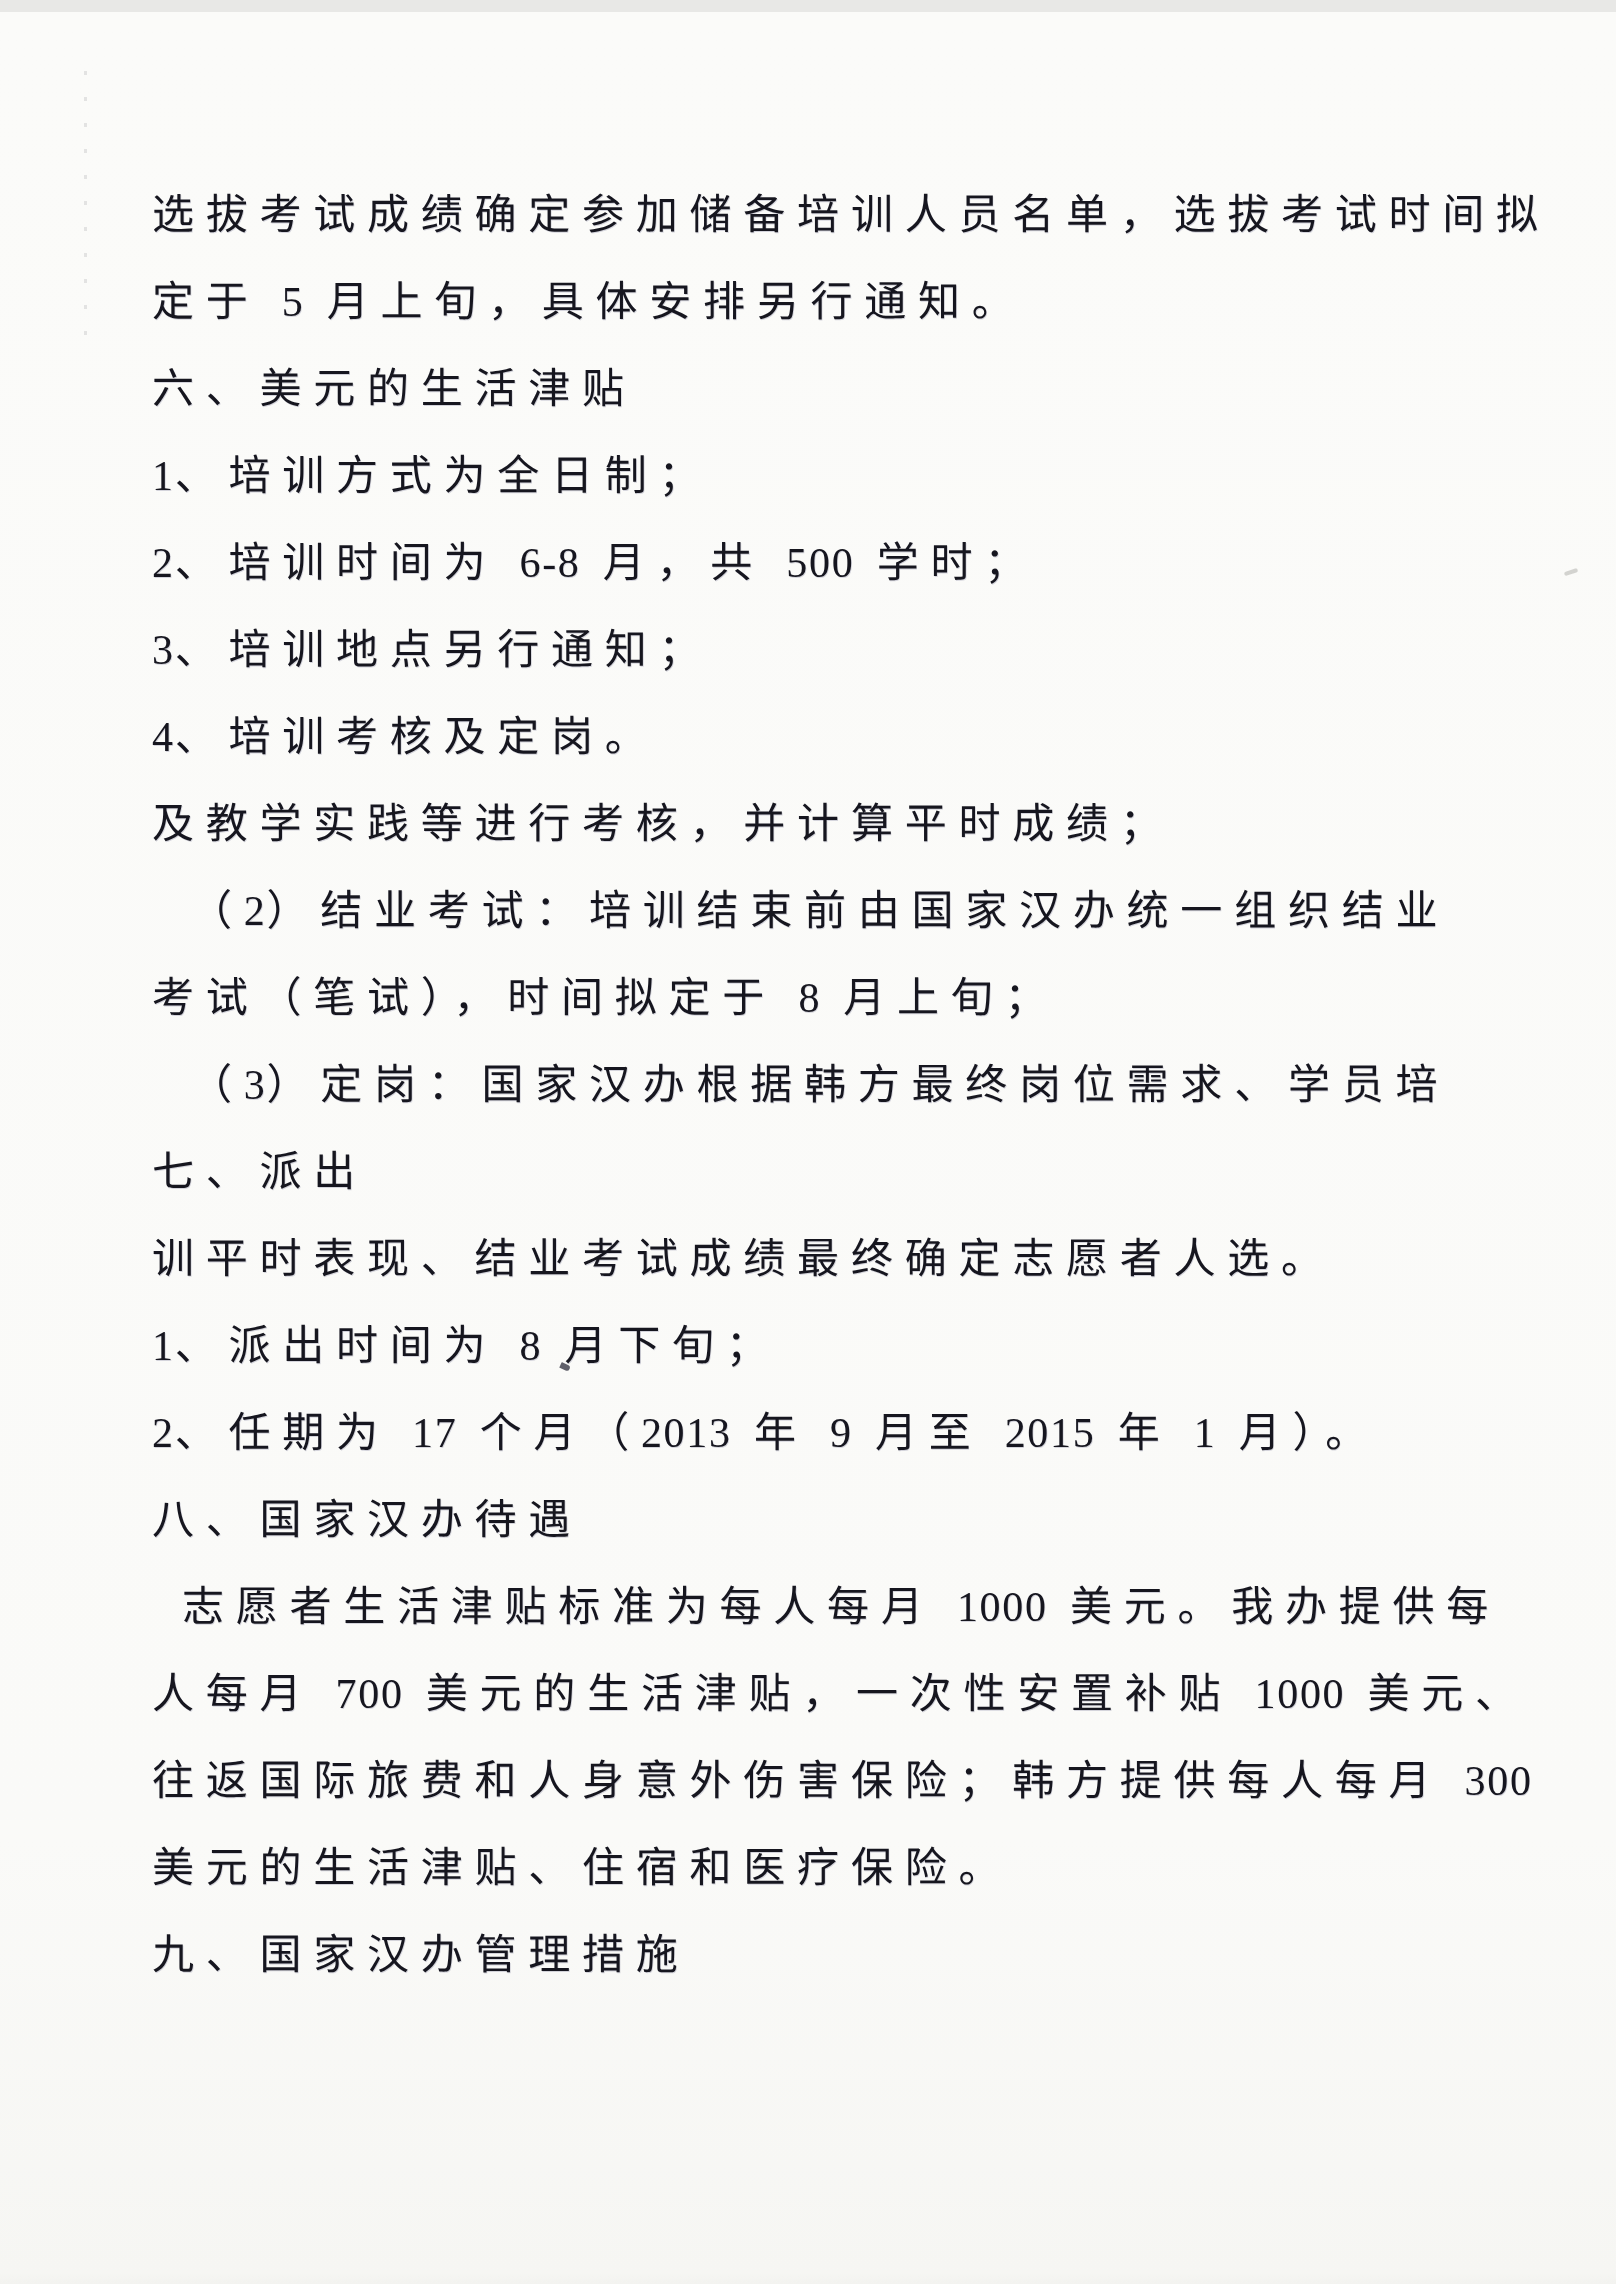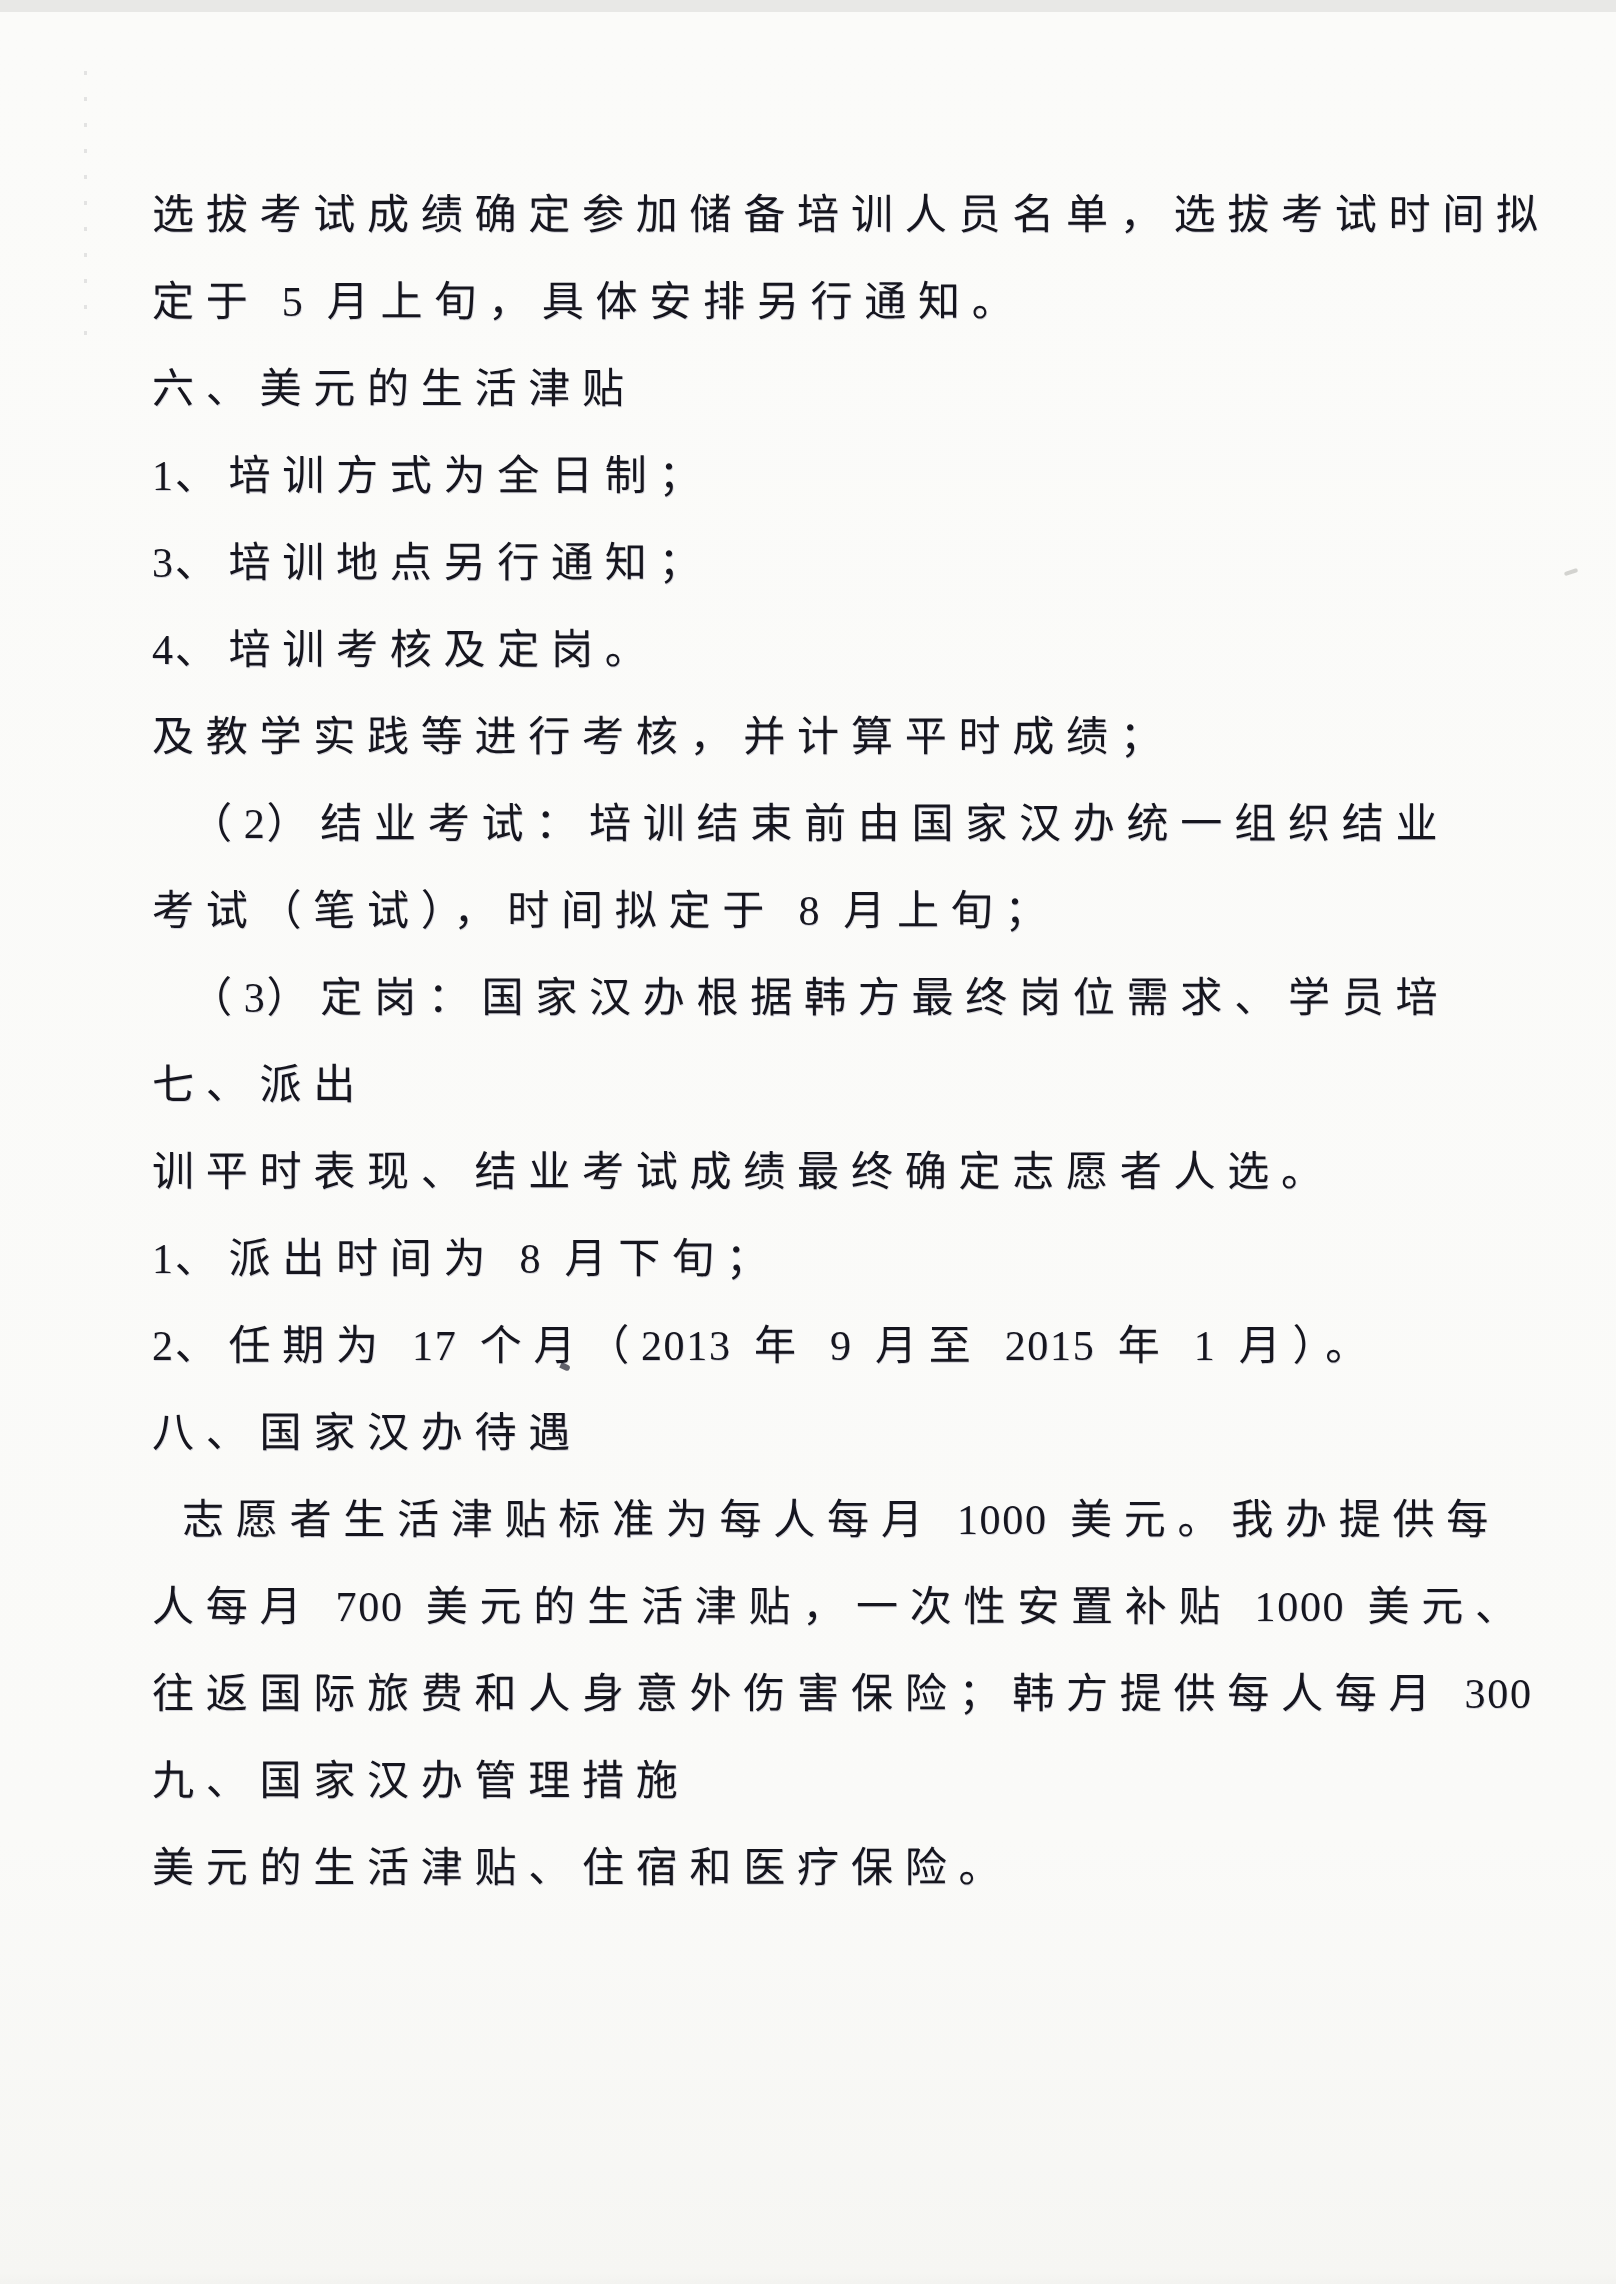--- a/index.html
+++ b/index.html
@@ -68,32 +68,33 @@
 
   <div class="edge-streak"></div>
   <div class="speck-b"></div>
   <div class="speck-a"></div>
 
   <div class="textblock">
     <div class="line">选拔考试成绩确定参加储备培训人员名单，选拔考试时间拟</div>
     <div class="line">定于 <span class="latin">5</span> 月上旬，具体安排另行通知。</div>
     <div class="line">六、美元的生活津贴</div>
     <div class="line"><span class="latin">1</span>、培训方式为全日制；</div>
+    <div class="line"><span class="latin">2</span>、培训时间为 <span class="latin">6-8</span> 月，共 <span class="latin">500</span> 学时；</div>
     <div class="line"><span class="latin">3</span>、培训地点另行通知；</div>
     <div class="line"><span class="latin">4</span>、培训考核及定岗。</div>
     <div class="line">及教学实践等进行考核，并计算平时成绩；</div>
     <div class="line indent-1">（<span class="latin">2</span>）结业考试：培训结束前由国家汉办统一组织结业</div>
     <div class="line">考试（笔试），时间拟定于 <span class="latin">8</span> 月上旬；</div>
     <div class="line indent-1">（<span class="latin">3</span>）定岗：国家汉办根据韩方最终岗位需求、学员培</div>
     <div class="line">七、派出</div>
     <div class="line">训平时表现、结业考试成绩最终确定志愿者人选。</div>
     <div class="line"><span class="latin">1</span>、派出时间为 <span class="latin">8</span> 月下旬；</div>
     <div class="line"><span class="latin">2</span>、任期为 <span class="latin">17</span> 个月（<span class="latin">2013</span> 年 <span class="latin">9</span> 月至 <span class="latin">2015</span> 年 <span class="latin">1</span> 月）。</div>
     <div class="line">八、国家汉办待遇</div>
     <div class="line indent-2">志愿者生活津贴标准为每人每月 <span class="latin">1000</span> 美元。我办提供每</div>
     <div class="line">人每月 <span class="latin">700</span> 美元的生活津贴，一次性安置补贴 <span class="latin">1000</span> 美元、</div>
     <div class="line">往返国际旅费和人身意外伤害保险；韩方提供每人每月 <span class="latin">300</span></div>
+    <div class="line">美元的生活津贴、住宿和医疗保险。</div>
     <div class="line">九、国家汉办管理措施</div>
-    <div class="line">美元的生活津贴、住宿和医疗保险。</div>
   </div>
 
 </div>
 
 
 </body></html>

